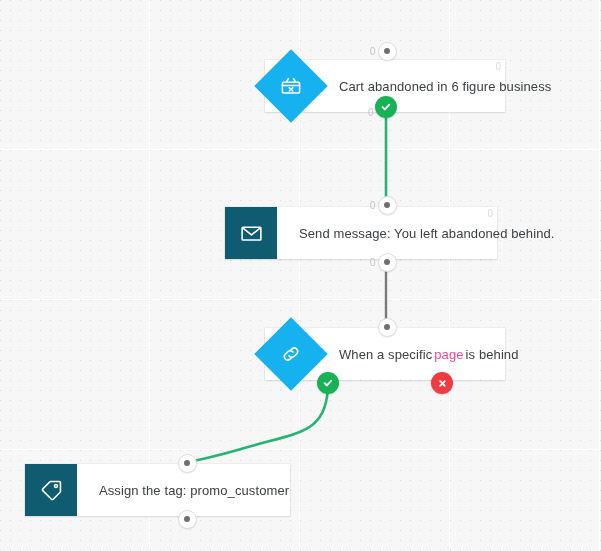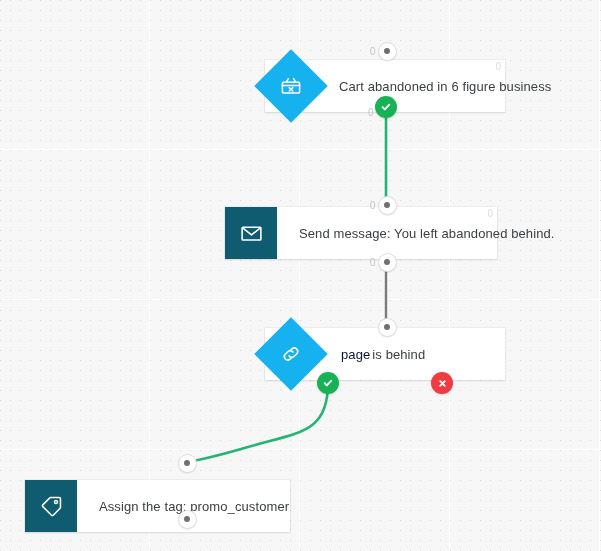--- a/index.html
+++ b/index.html
@@ -101,21 +101,21 @@
     display: flex;
     align-items: center;
     padding-left: 22px;
     padding-right: 14px;
     font-size: 13px;
     color: #3c4043;
     white-space: nowrap;
     letter-spacing: 0.1px;
   }
   .node-label .link-token {
-    color: #0f172a;
+    color: #ec4899;
     padding: 0 2px;
   }
 
   
   .edge-count {
     position: absolute;
     top: 2px;
     font-size: 10px;
     color: #dcdcdc;
     line-height: 1;
@@ -246,40 +246,41 @@
     <div class="node-badge badge-diamond">
       <span class="diamond-shape"></span>
       <span class="badge-glyph">
         <svg width="24" height="24" viewBox="0 0 24 24" fill="none" stroke="#ffffff" stroke-width="1.6" stroke-linecap="round" stroke-linejoin="round">
           <path d="M10.1 13.9 a3.4 3.4 0 0 0 5.1 0.4 l2.6 -2.6 a3.4 3.4 0 0 0 -4.8 -4.8 l-1.5 1.5"></path>
           <path d="M13.9 10.1 a3.4 3.4 0 0 0 -5.1 -0.4 l-2.6 2.6 a3.4 3.4 0 0 0 4.8 4.8 l1.5 -1.5"></path>
         </svg>
       </span>
     </div>
     <div class="node-label">
+      <span>When a specific </span>
         <span class="link-token">page</span>
         <span> is behind</span>
     </div>
   </div>
 
   <div class="port" style="left:386px; top:326px;"></div>
 
   <div class="status-badge status-ok" style="left:328px; top:383px;">
     <svg width="12" height="12" viewBox="0 0 12 12">
       <path d="M2.6 6.2 L4.8 8.4 L9.3 3.7" fill="none" stroke="#ffffff" stroke-width="1.9" stroke-linecap="round" stroke-linejoin="round"></path>
     </svg>
   </div>
 
   <div class="status-badge status-err" style="left:442px; top:383px;">
     <svg width="11" height="11" viewBox="0 0 12 12">
       <path d="M3.5 3.5 L8.5 8.5 M8.5 3.5 L3.5 8.5" fill="none" stroke="#ffffff" stroke-width="2" stroke-linecap="round"></path>
     </svg>
   </div>
 
-  <div class="node" style="left:25px; top:480px; width:265px;">
+  <div class="node" style="left:25px; top:464px; width:265px;">
     <div class="node-badge badge-square">
       <span class="badge-glyph">
         <svg width="25" height="25" viewBox="0 0 24 24" fill="none" stroke="#ffffff" stroke-width="1.5" stroke-linecap="round" stroke-linejoin="round">
           <path d="M11.1 3.4 H19.4 a1.2 1.2 0 0 1 1.2 1.2 V12.9 a1.2 1.2 0 0 1 -0.35 0.85
                    l-6.6 6.6 a1.2 1.2 0 0 1 -1.7 0 L3.65 12.1 a1.2 1.2 0 0 1 0 -1.7
                    l6.6 -6.6 a1.2 1.2 0 0 1 0.85 -0.4 z"></path>
           <circle cx="16.3" cy="7.6" r="1.45"></circle>
         </svg>
       </span>
     </div>

